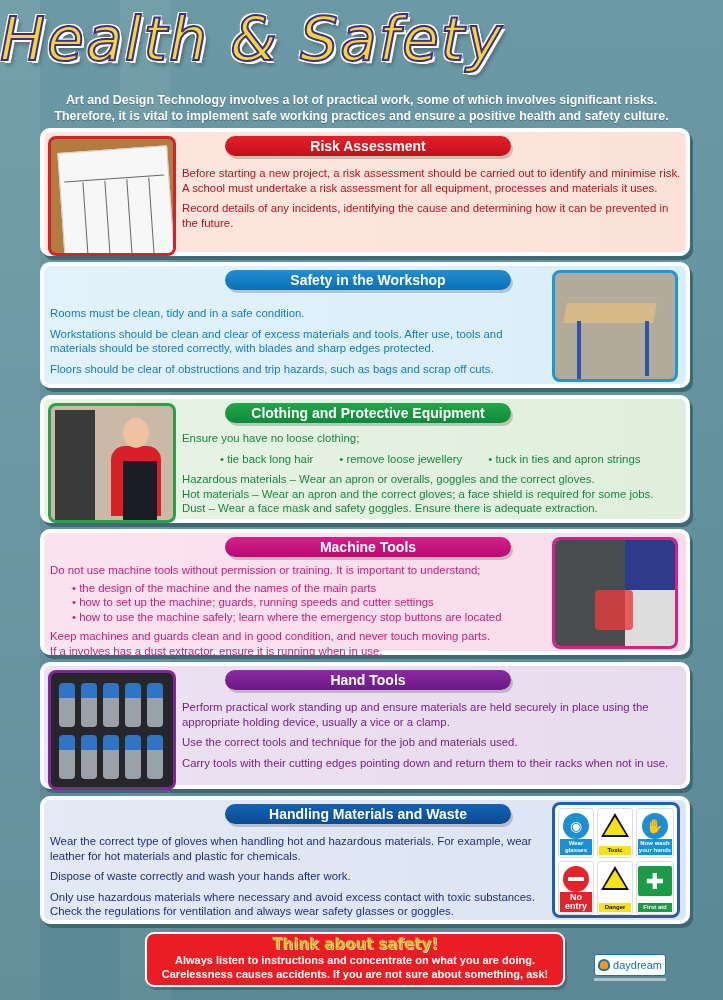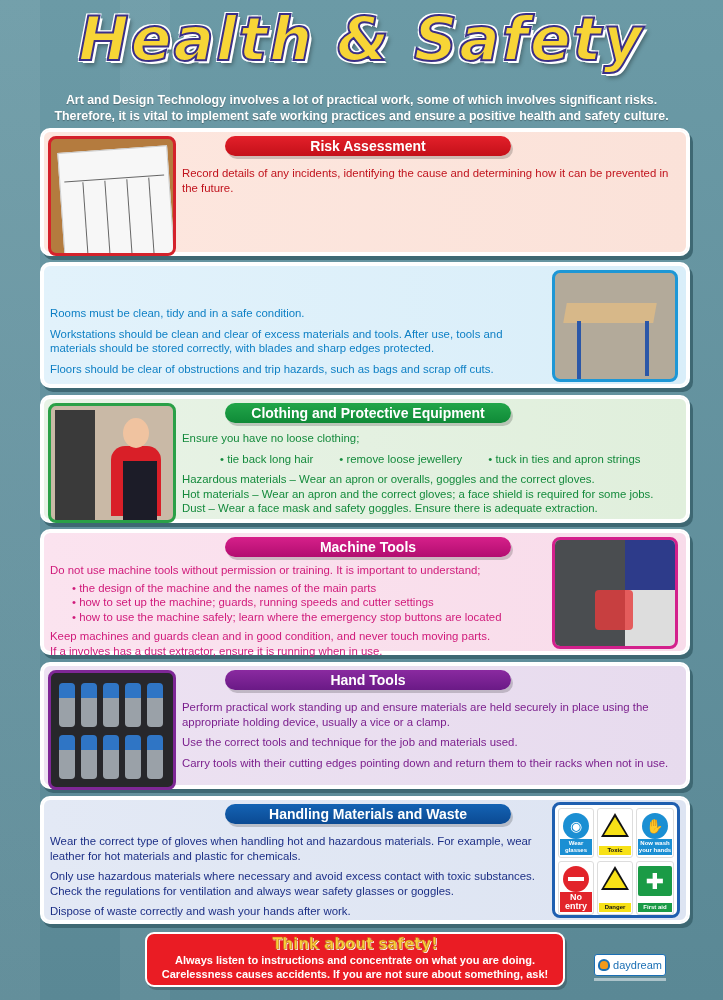--- a/index.html
+++ b/index.html
@@ -7,23 +7,23 @@
   body {
     background: #5f8e9b;
     background-image:
       linear-gradient(90deg, rgba(255,255,255,0.06) 0 40px, transparent 40px 120px, rgba(255,255,255,0.05) 120px 170px, transparent 170px),
       linear-gradient(180deg, #6b9aa6 0%, #5a8895 100%);
     font-family: "DejaVu Sans", sans-serif;
     position: relative;
   }
   .title {
     position: absolute; left: 0; right: 0; top: 4px;
-    text-align: center;
+    text-align: left;
     font-family: "DejaVu Sans", sans-serif;
-    font-weight: bold; font-style: italic;
+    font-weight: normal; font-style: italic;
     font-size: 60px; letter-spacing: 2px;
     color: #f7d536;
     -webkit-text-stroke: 2px #3b2f87;
     text-shadow: 3px 3px 0 #fff, -2px -2px 0 #fff, 2px -2px 0 #fff, -2px 2px 0 #fff, 4px 5px 4px rgba(0,0,0,0.35);
   }
   .intro {
     position: absolute; left: 0; right: 0; top: 92px;
     text-align: center; color: #ffffff;
     font-family: "Liberation Sans", sans-serif;
     font-size: 12.4px; line-height: 16px; font-weight: bold;
@@ -151,25 +151,27 @@
     <div class="form-sheet">
       <div class="hd"></div>
       <div class="ln" style="left:22px"></div>
         <div class="ln" style="left:44px"></div>
       <div class="ln" style="left:66px"></div>
         <div class="ln" style="left:88px"></div>
     </div>
   </div>
   <div class="pill">Risk Assessment</div>
   <div class="body">
+    <p>Before starting a new project, a risk assessment should be carried out to identify and minimise risk. A school must undertake a risk assessment for all equipment, processes and materials it uses.</p>
     <p>Record details of any incidents, identifying the cause and determining how it can be prevented in the future.</p>
   </div>
 </section>
 
 <section class="card c-work">
+  <div class="pill">Safety in the Workshop</div>
   <div class="body" style="left:8px">
     <p>Rooms must be clean, tidy and in a safe condition.</p>
     <p>Workstations should be clean and clear of excess materials and tools. After use, tools and materials should be stored correctly, with blades and sharp edges protected.</p>
     <p>Floors should be clear of obstructions and trip hazards, such as bags and scrap off cuts.</p>
   </div>
   <div class="photo">
     <div class="table-top"></div>
     <div class="leg" style="left:22px;top:48px;height:60px"></div>
     <div class="leg" style="left:90px;top:48px;height:55px"></div>
   </div>
@@ -233,22 +235,22 @@
     <p>Perform practical work standing up and ensure materials are held securely in place using the appropriate holding device, usually a vice or a clamp.</p>
     <p>Use the correct tools and technique for the job and materials used.</p>
     <p>Carry tools with their cutting edges pointing down and return them to their racks when not in use.</p>
   </div>
 </section>
 
 <section class="card c-mat">
   <div class="pill">Handling Materials and Waste</div>
   <div class="body" style="left:8px">
     <p>Wear the correct type of gloves when handling hot and hazardous materials. For example, wear leather for hot materials and plastic for chemicals.</p>
+    <p>Dispose of waste correctly and wash your hands after work.</p>
     <p>Only use hazardous materials where necessary and avoid excess contact with toxic substances. Check the regulations for ventilation and always wear safety glasses or goggles.</p>
-    <p>Dispose of waste correctly and wash your hands after work.</p>
   </div>
   <div class="signs">
     <div class="sign">
       <div class="glyph g-blue">◉</div>
       <div class="lbl l-blue">Wear glasses</div>
     </div>
     <div class="sign">
       <div class="glyph g-tri"></div>
       <div class="lbl l-yellow">Toxic</div>
     </div>

